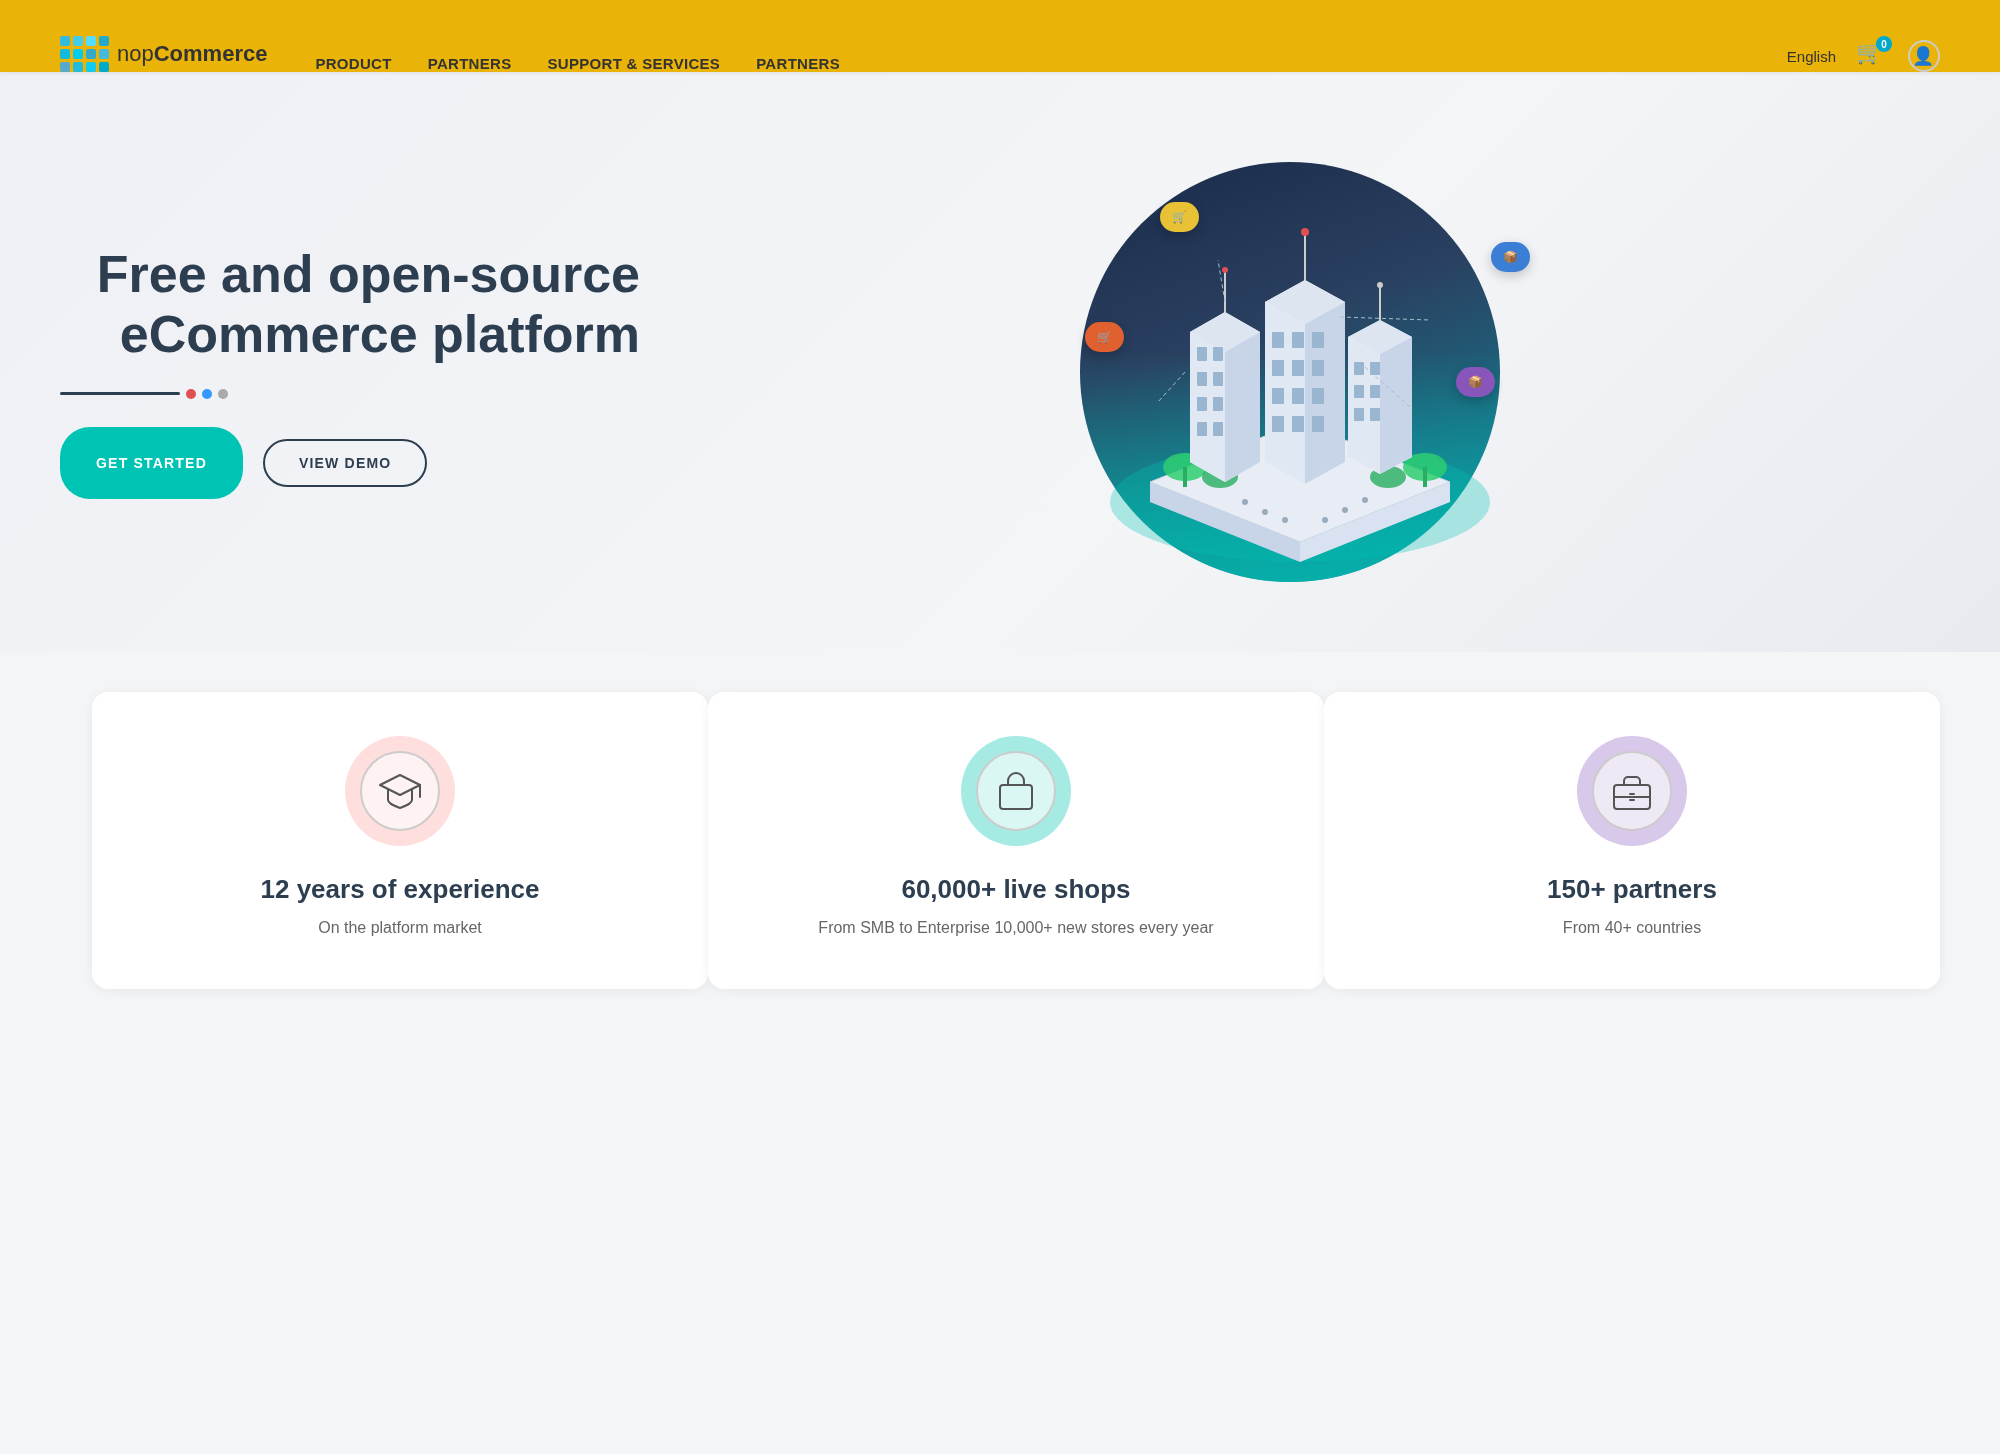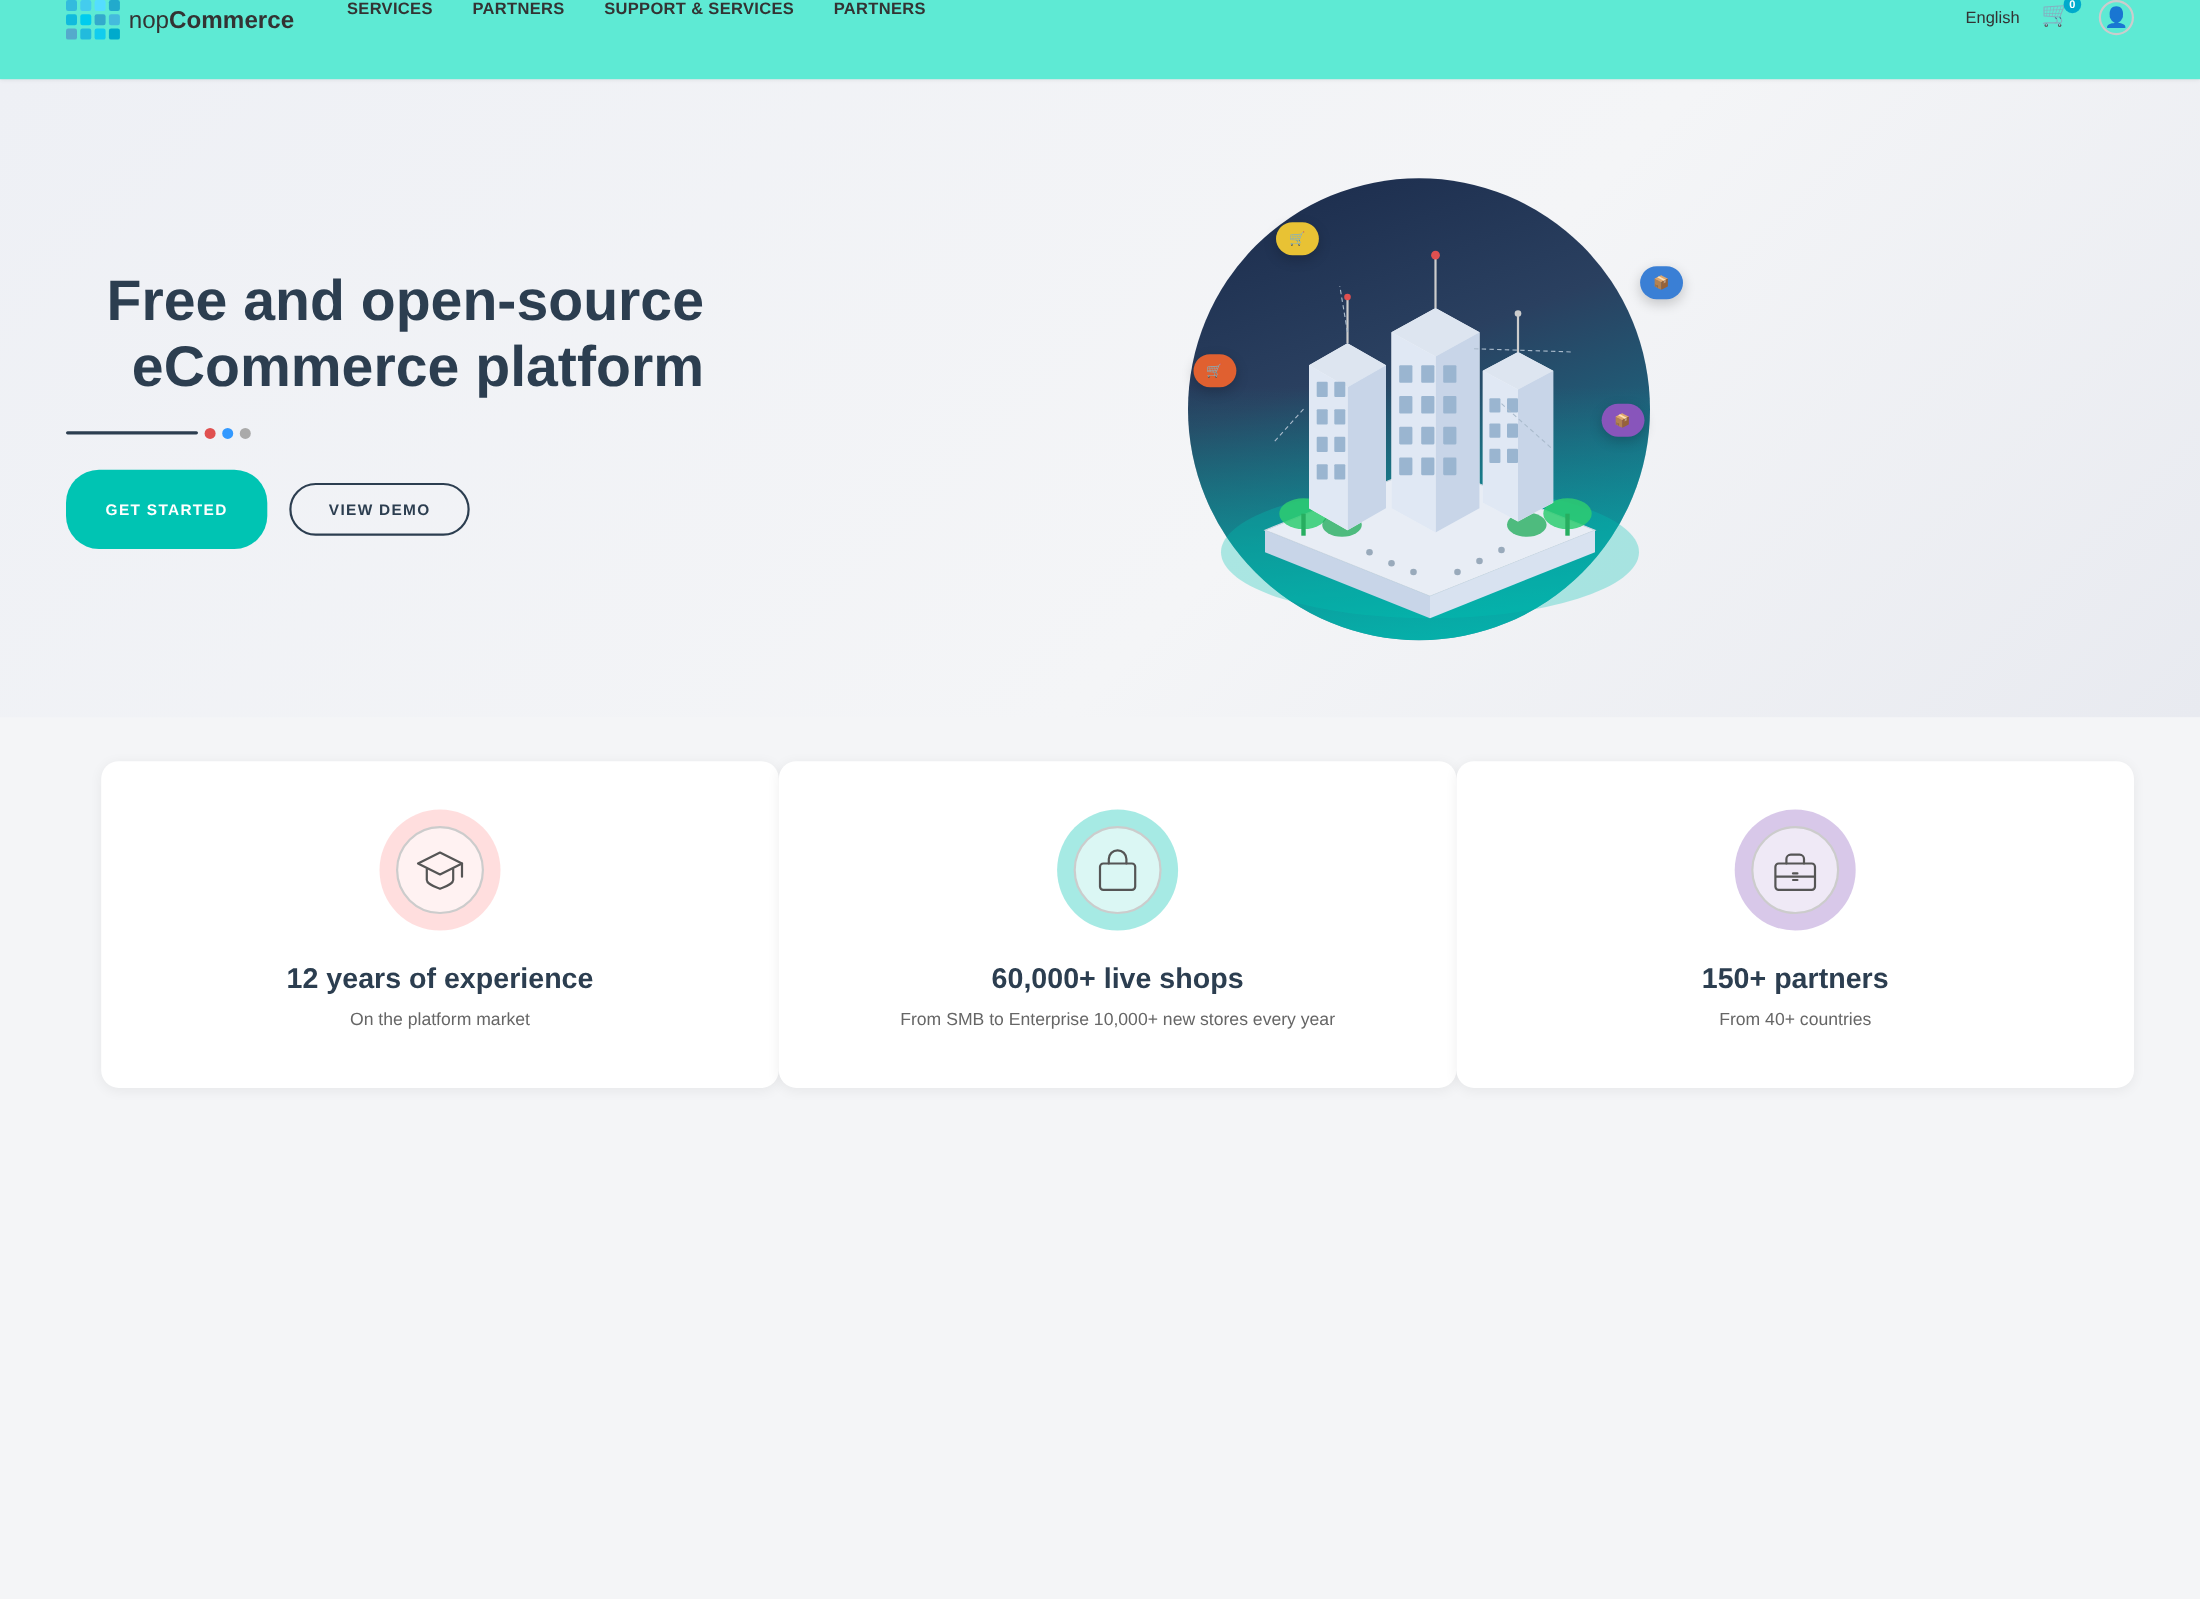--- a/index.html
+++ b/index.html
@@ -1,22 +1,22 @@
 <!DOCTYPE html>
 <html><head>
   <meta charset="utf-8">
   <style>
     * { margin: 0; padding: 0; box-sizing: border-box; }
     body { font-family: 'Segoe UI', Arial, sans-serif; background: #f4f5f7; color: #333; min-width: 1000px; }
 
     
     nav {
-      background: #5eead4;
-      display: flex;
-      align-items: flex-start;
+      background: #eab308;
+      display: flex;
+      align-items: flex-end;
       padding: 0 60px;
       height: 72px;
       box-shadow: 0 1px 4px rgba(0,0,0,0.08);
       position: relative;
       z-index: 10;
     }
     .nav-logo {
       display: flex;
       align-items: center;
       gap: 8px;
@@ -301,21 +301,21 @@
       <span></span>
         <span></span>
         <span></span>
         <span></span>
     </div>
     <span class="logo-text">
       <span>nop</span><strong>Commerce</strong>
     </span>
   </div>
   <div class="nav-links">
-    <a href="#">SERVICES</a>
+    <a href="#">PRODUCT</a>
     <a href="#">PARTNERS</a>
     <a href="#">SUPPORT &amp; SERVICES</a>
     <a href="#">PARTNERS</a>
   </div>
   <div class="nav-right">
     <span class="nav-lang">English</span>
     <div class="nav-cart">
       <span class="cart-icon">🛒</span>
       <span class="cart-badge">0</span>
     </div>

